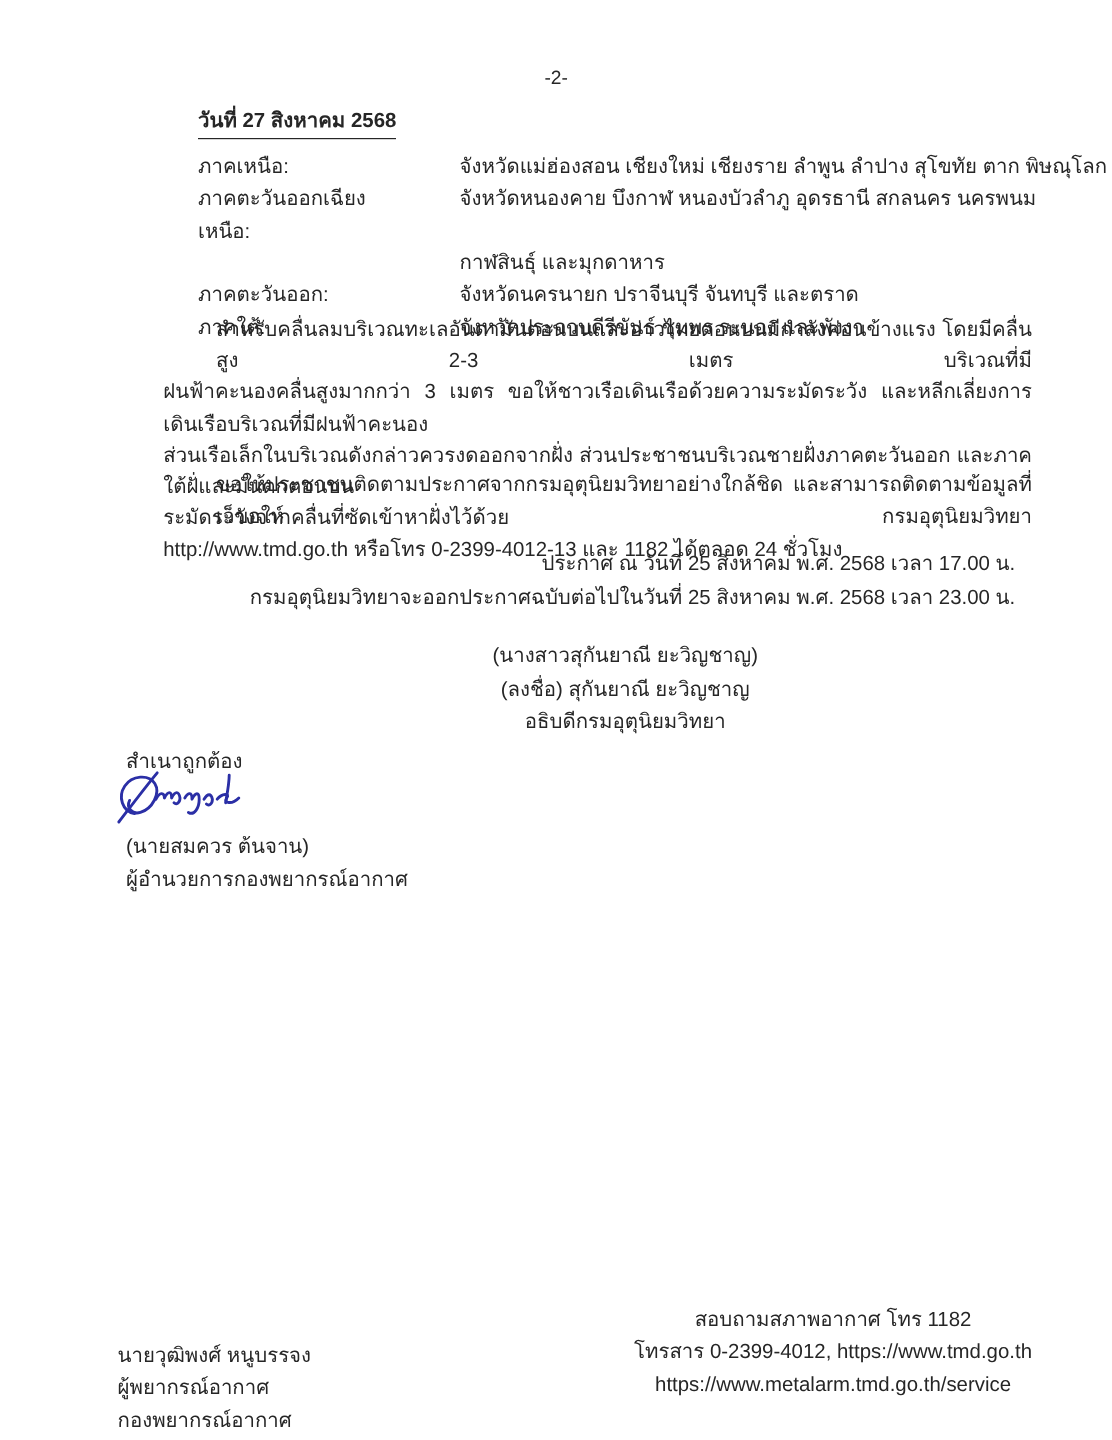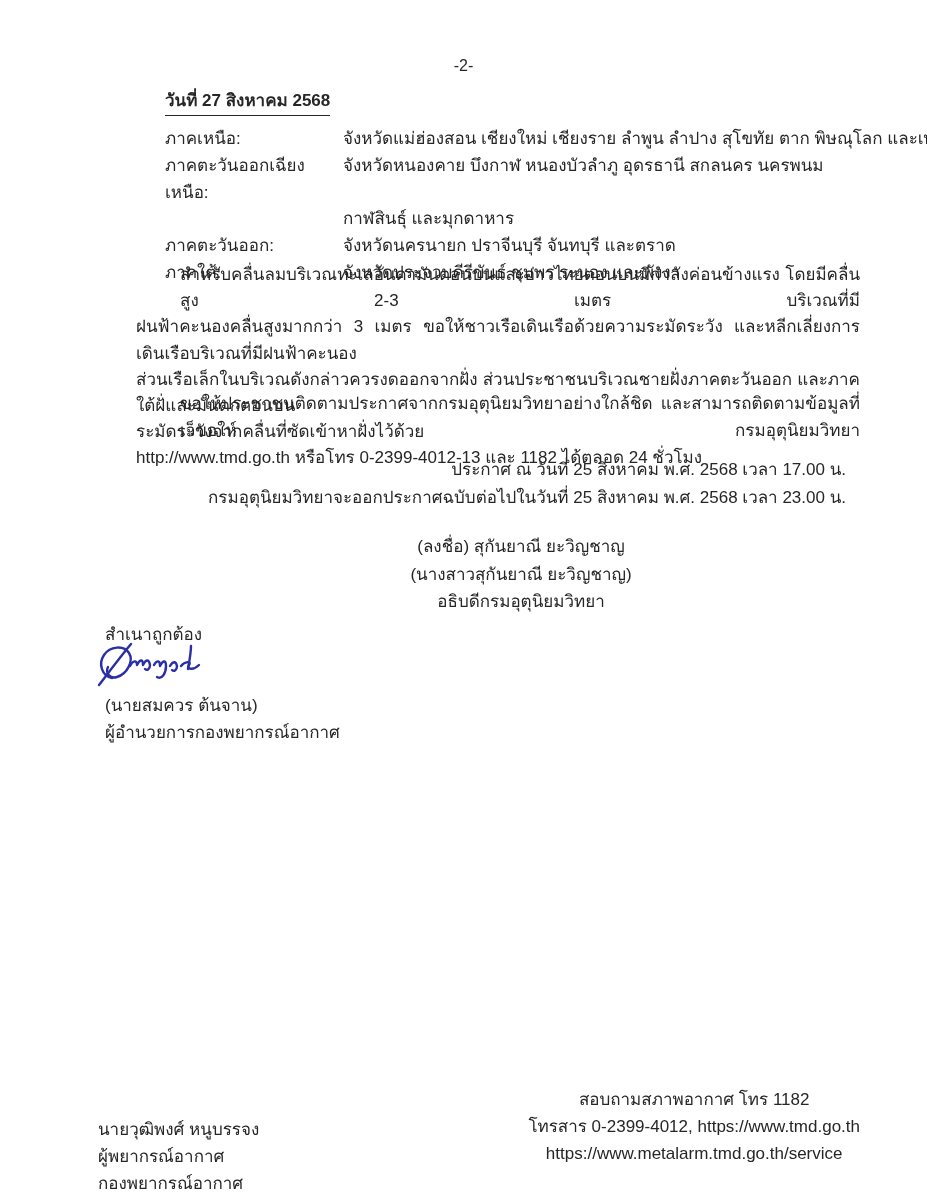--- a/index.html
+++ b/index.html
@@ -29,20 +29,21 @@
     font-weight: 700;
     border-bottom: 1.6px solid #262626;
     padding-bottom: 2px;
   }
   .regions {
     top: 126px; left: 165px; width: 700px;
   }
   .region-row {
     display: flex;
     line-height: 26.8px;
+    gap: 40px;
   }
   .region-label {
     width: 178px;
     flex: 0 0 178px;
   }
   .region-value { flex: 1; white-space: nowrap; }
 
   .para {
     left: 102px; width: 758px;
     line-height: 26.2px;
@@ -128,22 +129,22 @@
     <div class="p-line jl indent">ขอให้ประชาชนติดตามประกาศจากกรมอุตุนิยมวิทยาอย่างใกล้ชิด และสามารถติดตามข้อมูลที่เว็ขอให์ กรมอุตุนิยมวิทยา</div>
     <div class="p-line">http://www.tmd.go.th หรือโทร 0-2399-4012-13 และ 1182 ได้ตลอด 24 ชั่วโมง</div>
   </div>
 
   <div class="abs announce">
     <div>ประกาศ ณ วันที่ 25 สิงหาคม พ.ศ. 2568 เวลา 17.00 น.</div>
     <div>กรมอุตุนิยมวิทยาจะออกประกาศฉบับต่อไปในวันที่ 25 สิงหาคม พ.ศ. 2568 เวลา 23.00 น.</div>
   </div>
 
   <div class="abs signer">
+    <div>(นางสาวสุกันยาณี ยะวิญชาญ)</div>
     <div>(ลงชื่อ) สุกันยาณี ยะวิญชาญ</div>
-    <div>(นางสาวสุกันยาณี ยะวิญชาญ)</div>
     <div>อธิบดีกรมอุตุนิยมวิทยา</div>
   </div>
 
   <div class="abs cert-label">สำเนาถูกต้อง</div>
 
   <div class="abs signature-wrap">
     <svg width="120" height="54" viewBox="0 0 120 54">
       <g fill="none" stroke="#2b2fa6" stroke-width="2.4" stroke-linecap="round" stroke-linejoin="round">
         <path d="M16 40 C6 38 2 26 8 17 C14 8 28 7 33 15 C38 23 31 36 21 39 C14 41 9 35 12 29"></path>
         <path d="M3 47 C13 34 25 18 35 6"></path>

